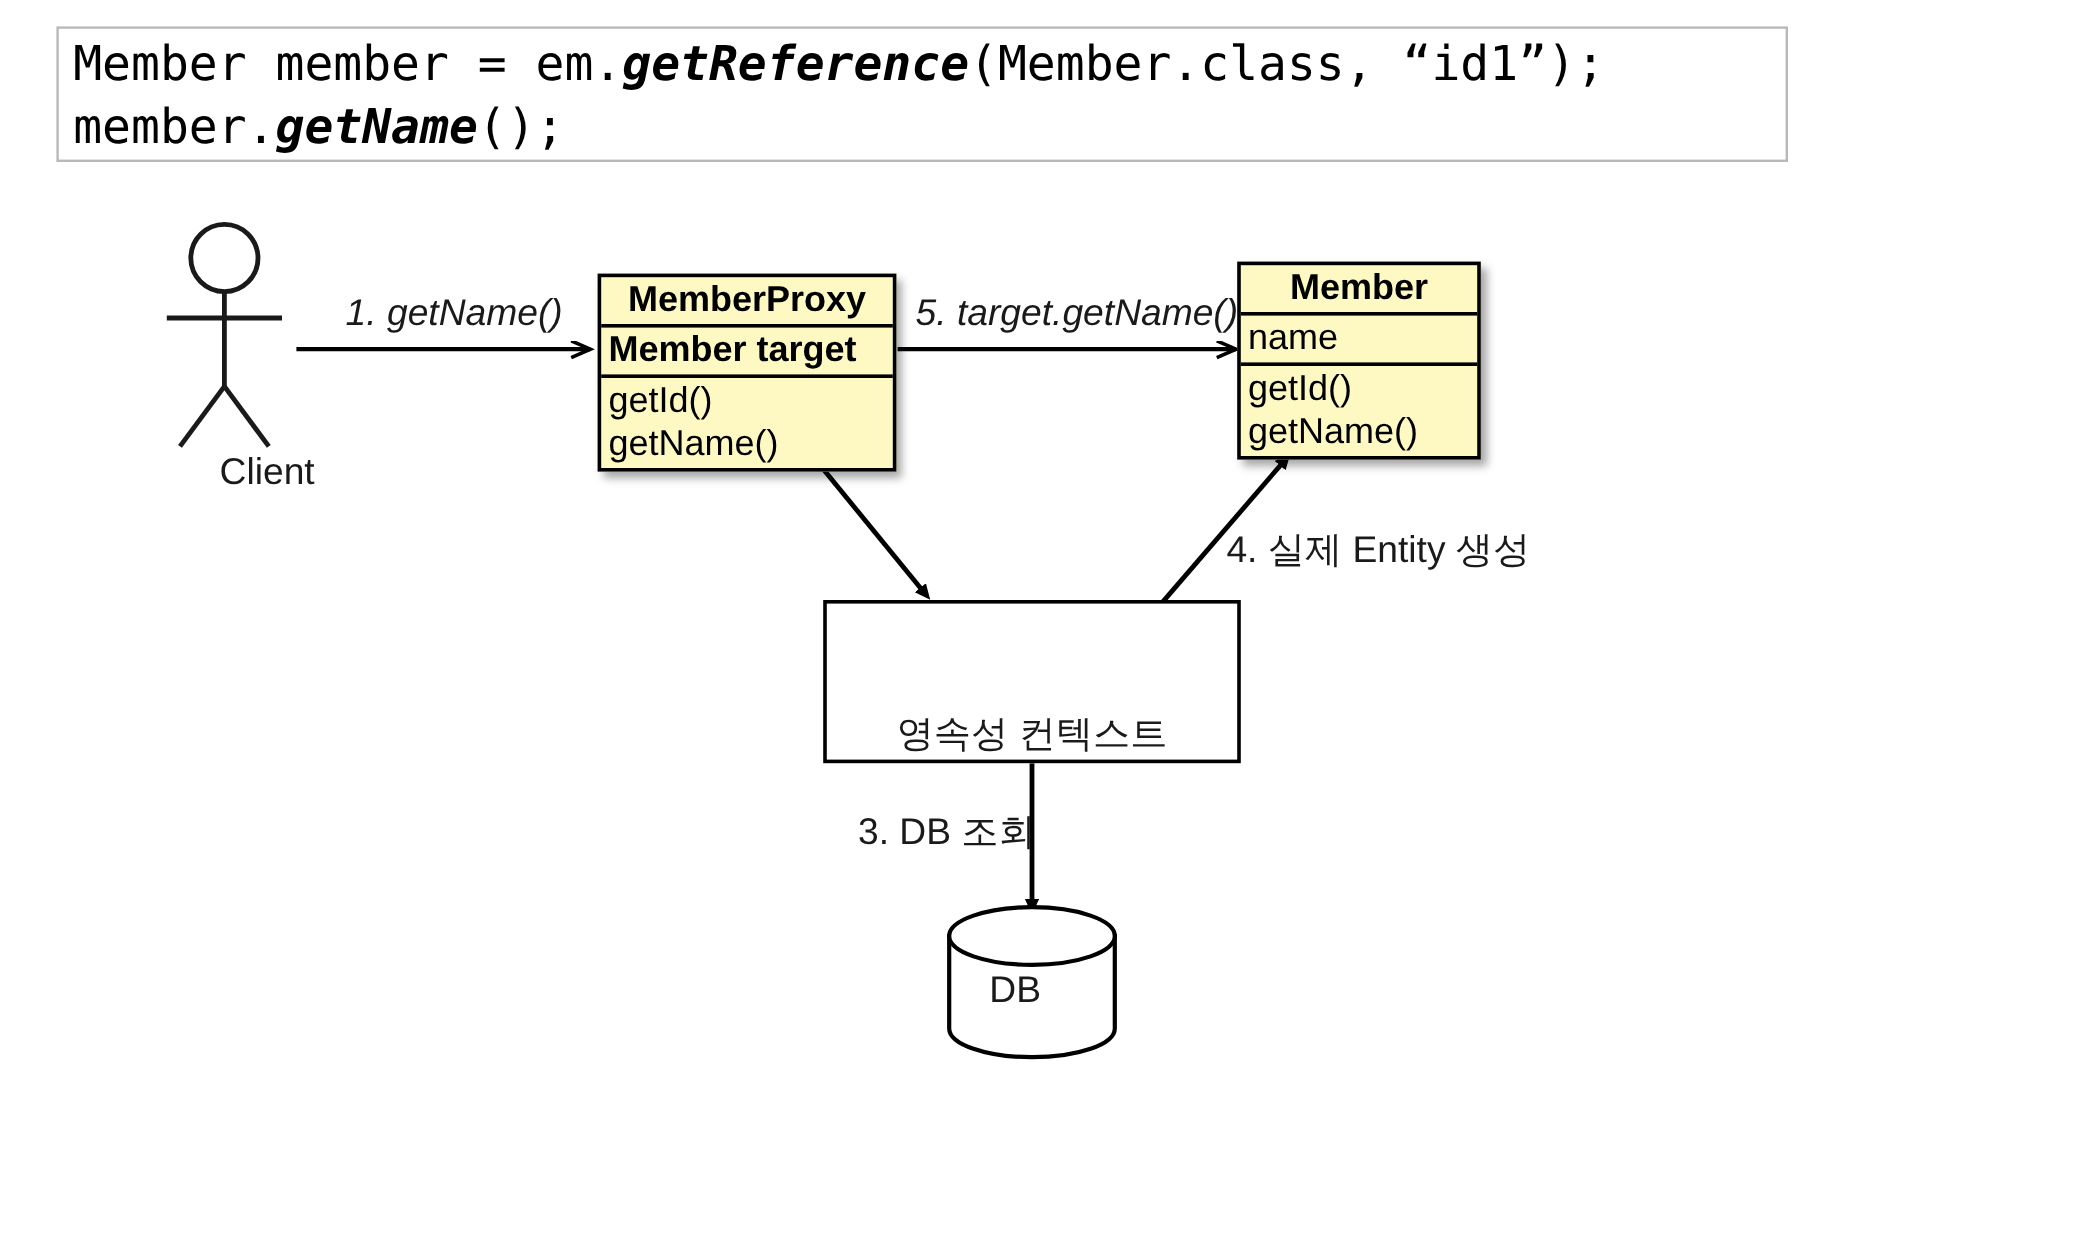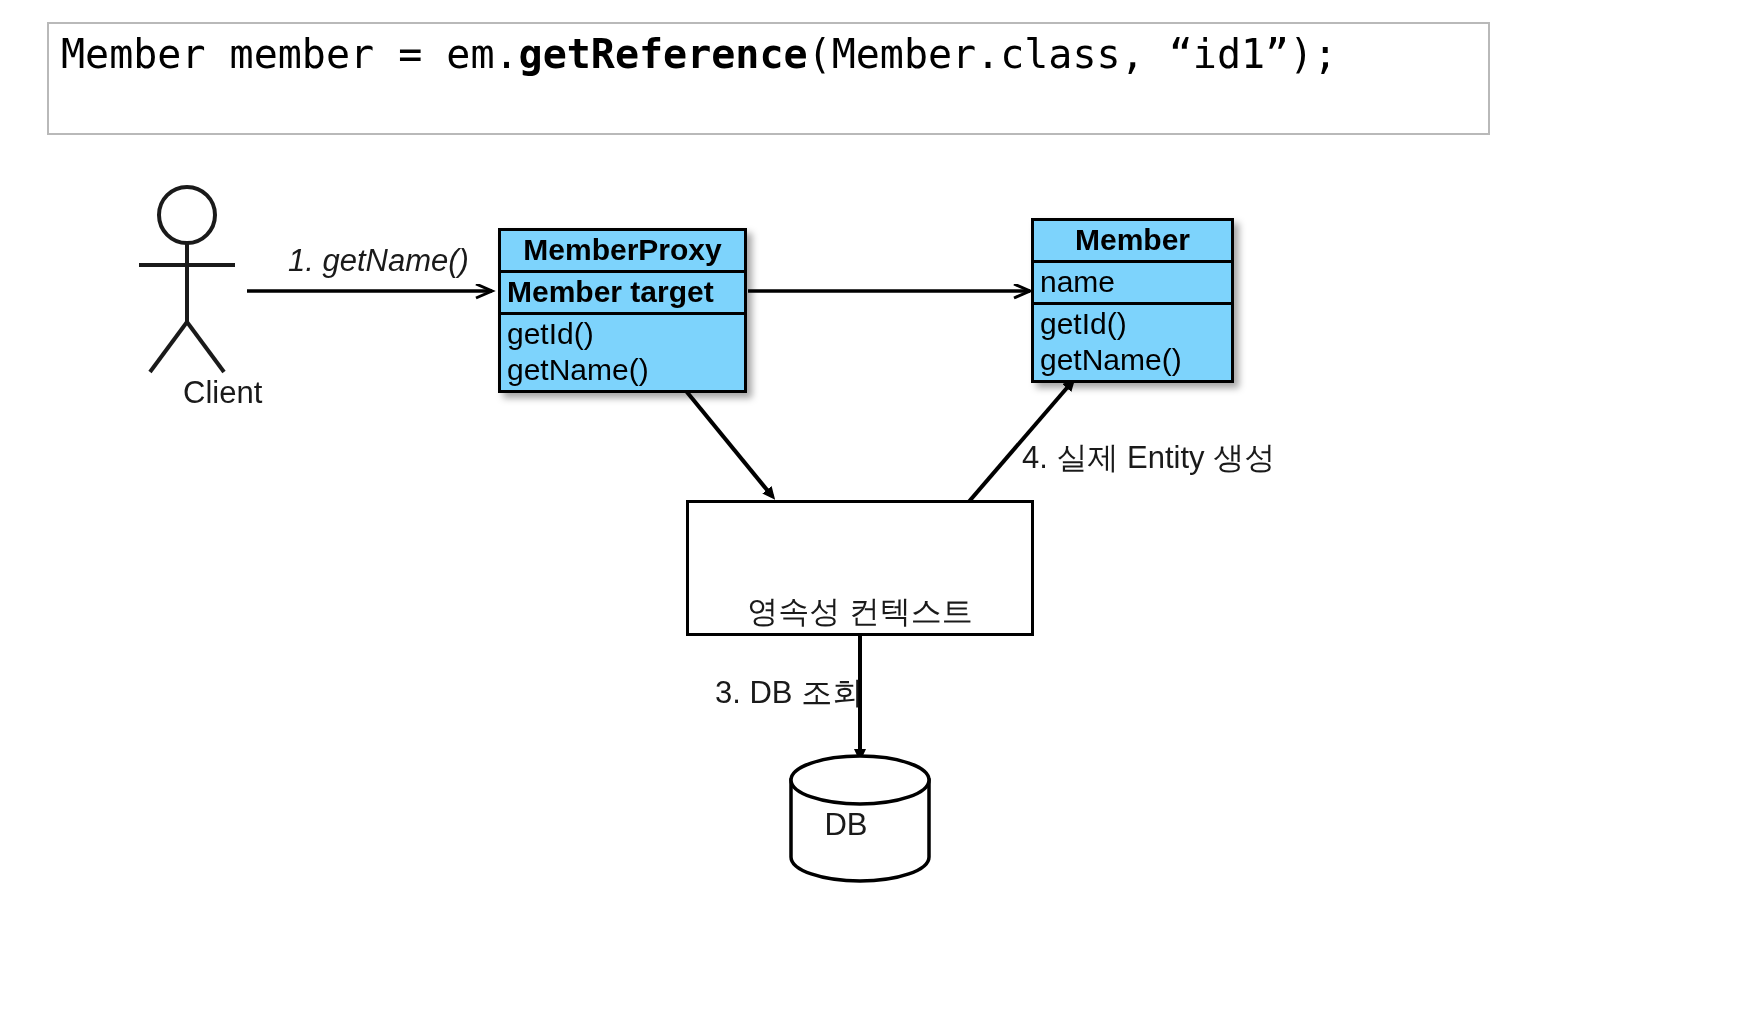--- a/index.html
+++ b/index.html
@@ -23,40 +23,40 @@
     padding:4px 10px 0 12px;
   }
   .code-line{
     font-family:"DejaVu Sans Mono","Liberation Mono",monospace;
     font-size:40px;
     line-height:52px;
     color:#000000;
     white-space:pre;
     letter-spacing:0px;
   }
-  .code-line b{font-weight:bold;}
+  .code-line b{font-weight:bold;font-style:italic;}
 
   
   #art{position:absolute;left:0;top:0;width:1746px;height:1036px;}
 
   
   .lbl{
     position:absolute;
     color:#1a1a1a;
     white-space:nowrap;
     font-family:"Liberation Sans", sans-serif;
   }
   .lbl-actor{font-size:31px;}
   .lbl-arrow{font-size:31px;font-style:italic;}
   .lbl-ko{font-size:31px;}
 
   
   .class-box{
     position:absolute;
-    background:#7dd3fc;
+    background:#fef9c3;
     border:3px solid #000000;
     box-sizing:border-box;
     box-shadow:5px 5px 7px rgba(0,0,0,0.35);
   }
   .cb-row{
     box-sizing:border-box;
     padding:1px 6px 2px 6px;
     font-size:30px;
     line-height:36px;
     color:#000;
@@ -91,20 +91,21 @@
     text-align:center;
   }
 </style>
 </head>
 <body>
 
 <div id="stage">
 
   <div class="code-box">
     <div class="code-line"><span>Member member = em.</span><b>getReference</b><span>(Member.class, “id1”);</span></div>
+    <div class="code-line"><span>member.</span><b>getName</b><span>();</span></div>
   </div>
 
   <svg id="art" viewBox="0 0 1746 1036">
 
     <g fill="none" stroke="#1a1a1a" stroke-width="4">
       <circle cx="187" cy="215" r="28"></circle>
       <line x1="187" y1="243" x2="187" y2="322"></line>
       <line x1="139" y1="265" x2="235" y2="265"></line>
       <line x1="187" y1="322" x2="150" y2="372"></line>
       <line x1="187" y1="322" x2="224" y2="372"></line>
@@ -168,20 +169,23 @@
   </div>
 
   <div class="lbl lbl-actor" style="left:148px;top:375px;margin-left:35px;">
     <span>Client</span>
   </div>
 
   <div class="lbl lbl-arrow" style="left:288px;top:243px;">
     <span>1. getName()</span>
   </div>
 
+  <div class="lbl lbl-arrow" style="left:763px;top:243px;">
+    <span>5. target.getName()</span>
+  </div>
 
 
   <div class="lbl lbl-ko" style="left:1022px;top:437px;">
     <span>4. 실제 Entity 생성</span>
   </div>
 
   <div class="lbl lbl-ko" style="left:715px;top:672px;">
     <span>3. DB 조회</span>
   </div>
 

